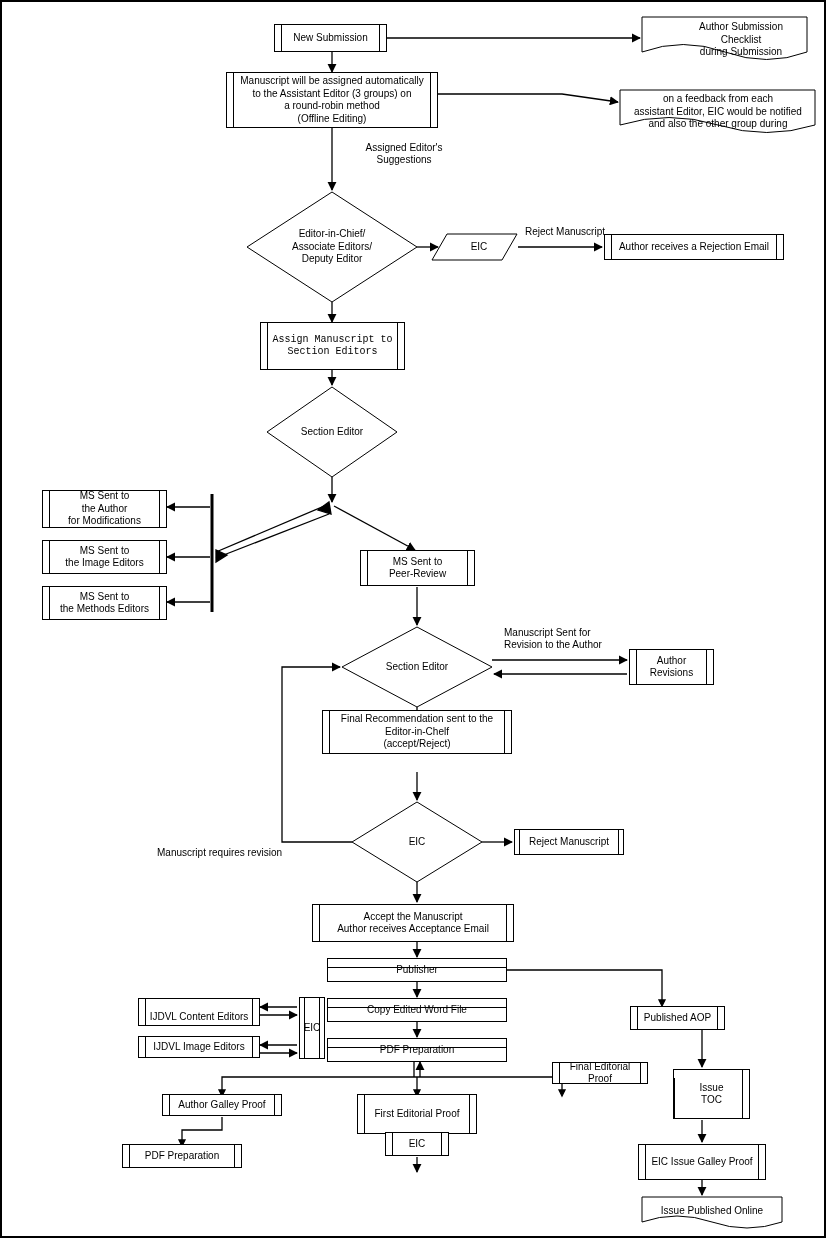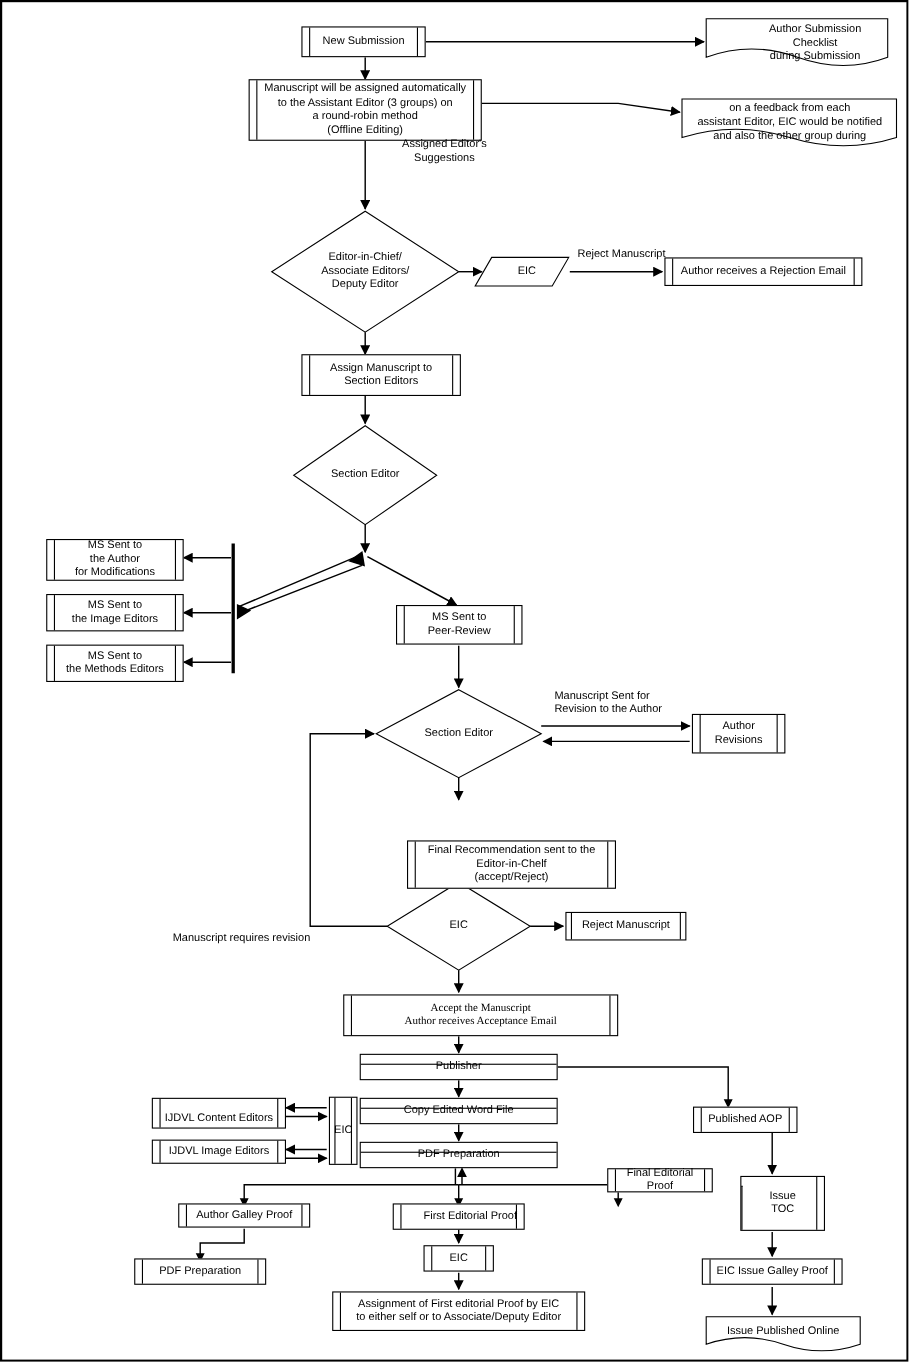--- a/index.html
+++ b/index.html
@@ -182,38 +182,38 @@
 
 <div class="box proc" style="left:224px; top:70px; width:212px; height:56px; white-space:pre-line;"><span>Manuscript will be assigned automatically
 to the Assistant Editor (3 groups) on
 a round-robin method
 (Offline Editing)</span></div>
 
 <div class="noborder box" style="left:620px; top:90px; width:192px; height:40px; white-space:pre-line;"><span>on a feedback from each
 assistant Editor, EIC would be notified
 and also the other group during</span></div>
 
-<div class="label" style="left:342px; top:124px; width:120px; white-space:pre-line;"><span>Assigned Editor's
+<div class="label" style="left:342px; top:140px; width:120px; white-space:pre-line;"><span>Assigned Editor's
 Suggestions</span></div>
 
 <div class="noborder box" style="left:270px; top:218px; width:120px; height:54px; white-space:pre-line;"><span>Editor-in-Chief/
 Associate Editors/
 Deputy Editor</span></div>
 
 <div class="noborder box" style="left:452px; top:236px; width:50px; height:18px;">
       <span>EIC</span>
     </div>
 
 <div class="label" style="left:518px; top:224px; width:90px;"><span>Reject Manuscript</span></div>
 
 <div class="box proc" style="left:602px; top:232px; width:180px; height:26px;">
       <span>Author receives a Rejection Email</span>
     </div>
 
-<div class="box proc" style="left:272px; top:320px; width:145px; height:38px; white-space:pre-line;"><span>Assign Manuscript to
+<div class="box proc" style="left:258px; top:320px; width:145px; height:48px; white-space:pre-line;font-family:Liberation Mono, monospace;"><span>Assign Manuscript to
 Section Editors</span></div>
 
 <div class="noborder box" style="left:290px; top:418px; width:80px; height:24px;">
       <span>Section Editor</span>
     </div>
 
 <div class="box proc" style="left:40px; top:488px; width:125px; height:38px; white-space:pre-line;"><span>MS Sent to
 the Author
 for Modifications</span></div>
 <div class="box proc" style="left:40px; top:538px; width:125px; height:34px; white-space:pre-line;"><span>MS Sent to
@@ -227,35 +227,35 @@
 <div class="noborder box" style="left:375px; top:653px; width:80px; height:24px;">
       <span>Section Editor</span>
     </div>
 
 <div class="label" style="left:502px; top:625px; width:120px; white-space:pre-line; text-align:left;"><span>Manuscript Sent for
 Revision to the Author</span></div>
 
 <div class="box proc" style="left:627px; top:647px; width:85px; height:36px; white-space:pre-line;"><span>Author
 Revisions</span></div>
 
-<div class="box proc" style="left:320px; top:762px; width:190px; height:44px; white-space:pre-line;margin-left:48px;"><span>Final Recommendation sent to the
+<div class="box proc" style="left:320px; top:708px; width:190px; height:44px; white-space:pre-line;"><span>Final Recommendation sent to the
 Editor-in-Chelf
 (accept/Reject)</span></div>
 
 <div class="noborder box" style="left:398px; top:830px; width:34px; height:20px;">
       <span>EIC</span>
     </div>
 
 <div class="box proc proc-narrow" style="left:512px; top:827px; width:110px; height:26px;">
       <span>Reject Manuscript</span>
     </div>
 
 <div class="label" style="left:155px; top:845px; width:140px; text-align:left;"><span>Manuscript requires revision</span></div>
 
-<div class="box proc" style="left:310px; top:902px; width:250px; height:38px; white-space:pre-line;font-family:Liberation Serif, serif;"><span>Accept the Manuscript
+<div class="box proc" style="left:310px; top:902px; width:202px; height:38px; white-space:pre-line;"><span>Accept the Manuscript
 Author receives Acceptance Email</span></div>
 
 <div class="box hdr" style="left:325px; top:956px; width:180px; height:24px;">
       <span>Publisher</span>
     </div>
 
 <div class="box hdr" style="left:325px; top:996px; width:180px; height:24px;">
       <span>Copy Edited Word File</span>
     </div>
 
@@ -274,42 +274,40 @@
       <span>PDF Preparation</span>
     </div>
 
 <div class="box proc" style="left:628px; top:1004px; width:95px; height:24px;">
       <span>Published AOP</span>
     </div>
 
 <div class="box proc" style="left:160px; top:1092px; width:120px; height:22px;">
       <span>Author Galley Proof</span>
     </div>
-<div class="box proc" style="left:355px; top:1092px; width:120px; height:24px;justify-content:flex-end;">
+<div class="box proc" style="left:355px; top:1092px; width:120px; height:40px;">
       <span>First Editorial Proof</span>
     </div>
 <div class="box proc" style="left:510px; top:1060px; width:96px; height:22px;margin-left:40px;">
       <span>Final Editorial Proof</span>
     </div>
 
 <div class="box proc hdr" style="left:671px; top:1067px; width:77px; height:50px; white-space:pre-line;"><span>Issue
 TOC</span></div>
 
 <div class="box proc" style="left:120px; top:1142px; width:120px; height:24px;">
       <span>PDF Preparation</span>
     </div>
 
 <div class="box proc" style="left:383px; top:1130px; width:64px; height:24px;">
       <span>EIC</span>
     </div>
 
-<div class="box proc" style="left:300px; top:1172px; width:230px; height:36px; white-space:pre-line;"><span>Assignment of First editorial Proof by EIC
-to either self or to Associate/Deputy Editor</span></div>
-
-<div class="box proc" style="left:636px; top:1142px; width:128px; height:24px;">
+
+<div class="box proc" style="left:636px; top:1142px; width:128px; height:36px;">
       <span>EIC Issue Galley Proof</span>
     </div>
 
 <div class="noborder box" style="left:643px; top:1198px; width:134px; height:22px;">
       <span>Issue Published Online</span>
     </div>
 
 </div>
 
 </body></html>

